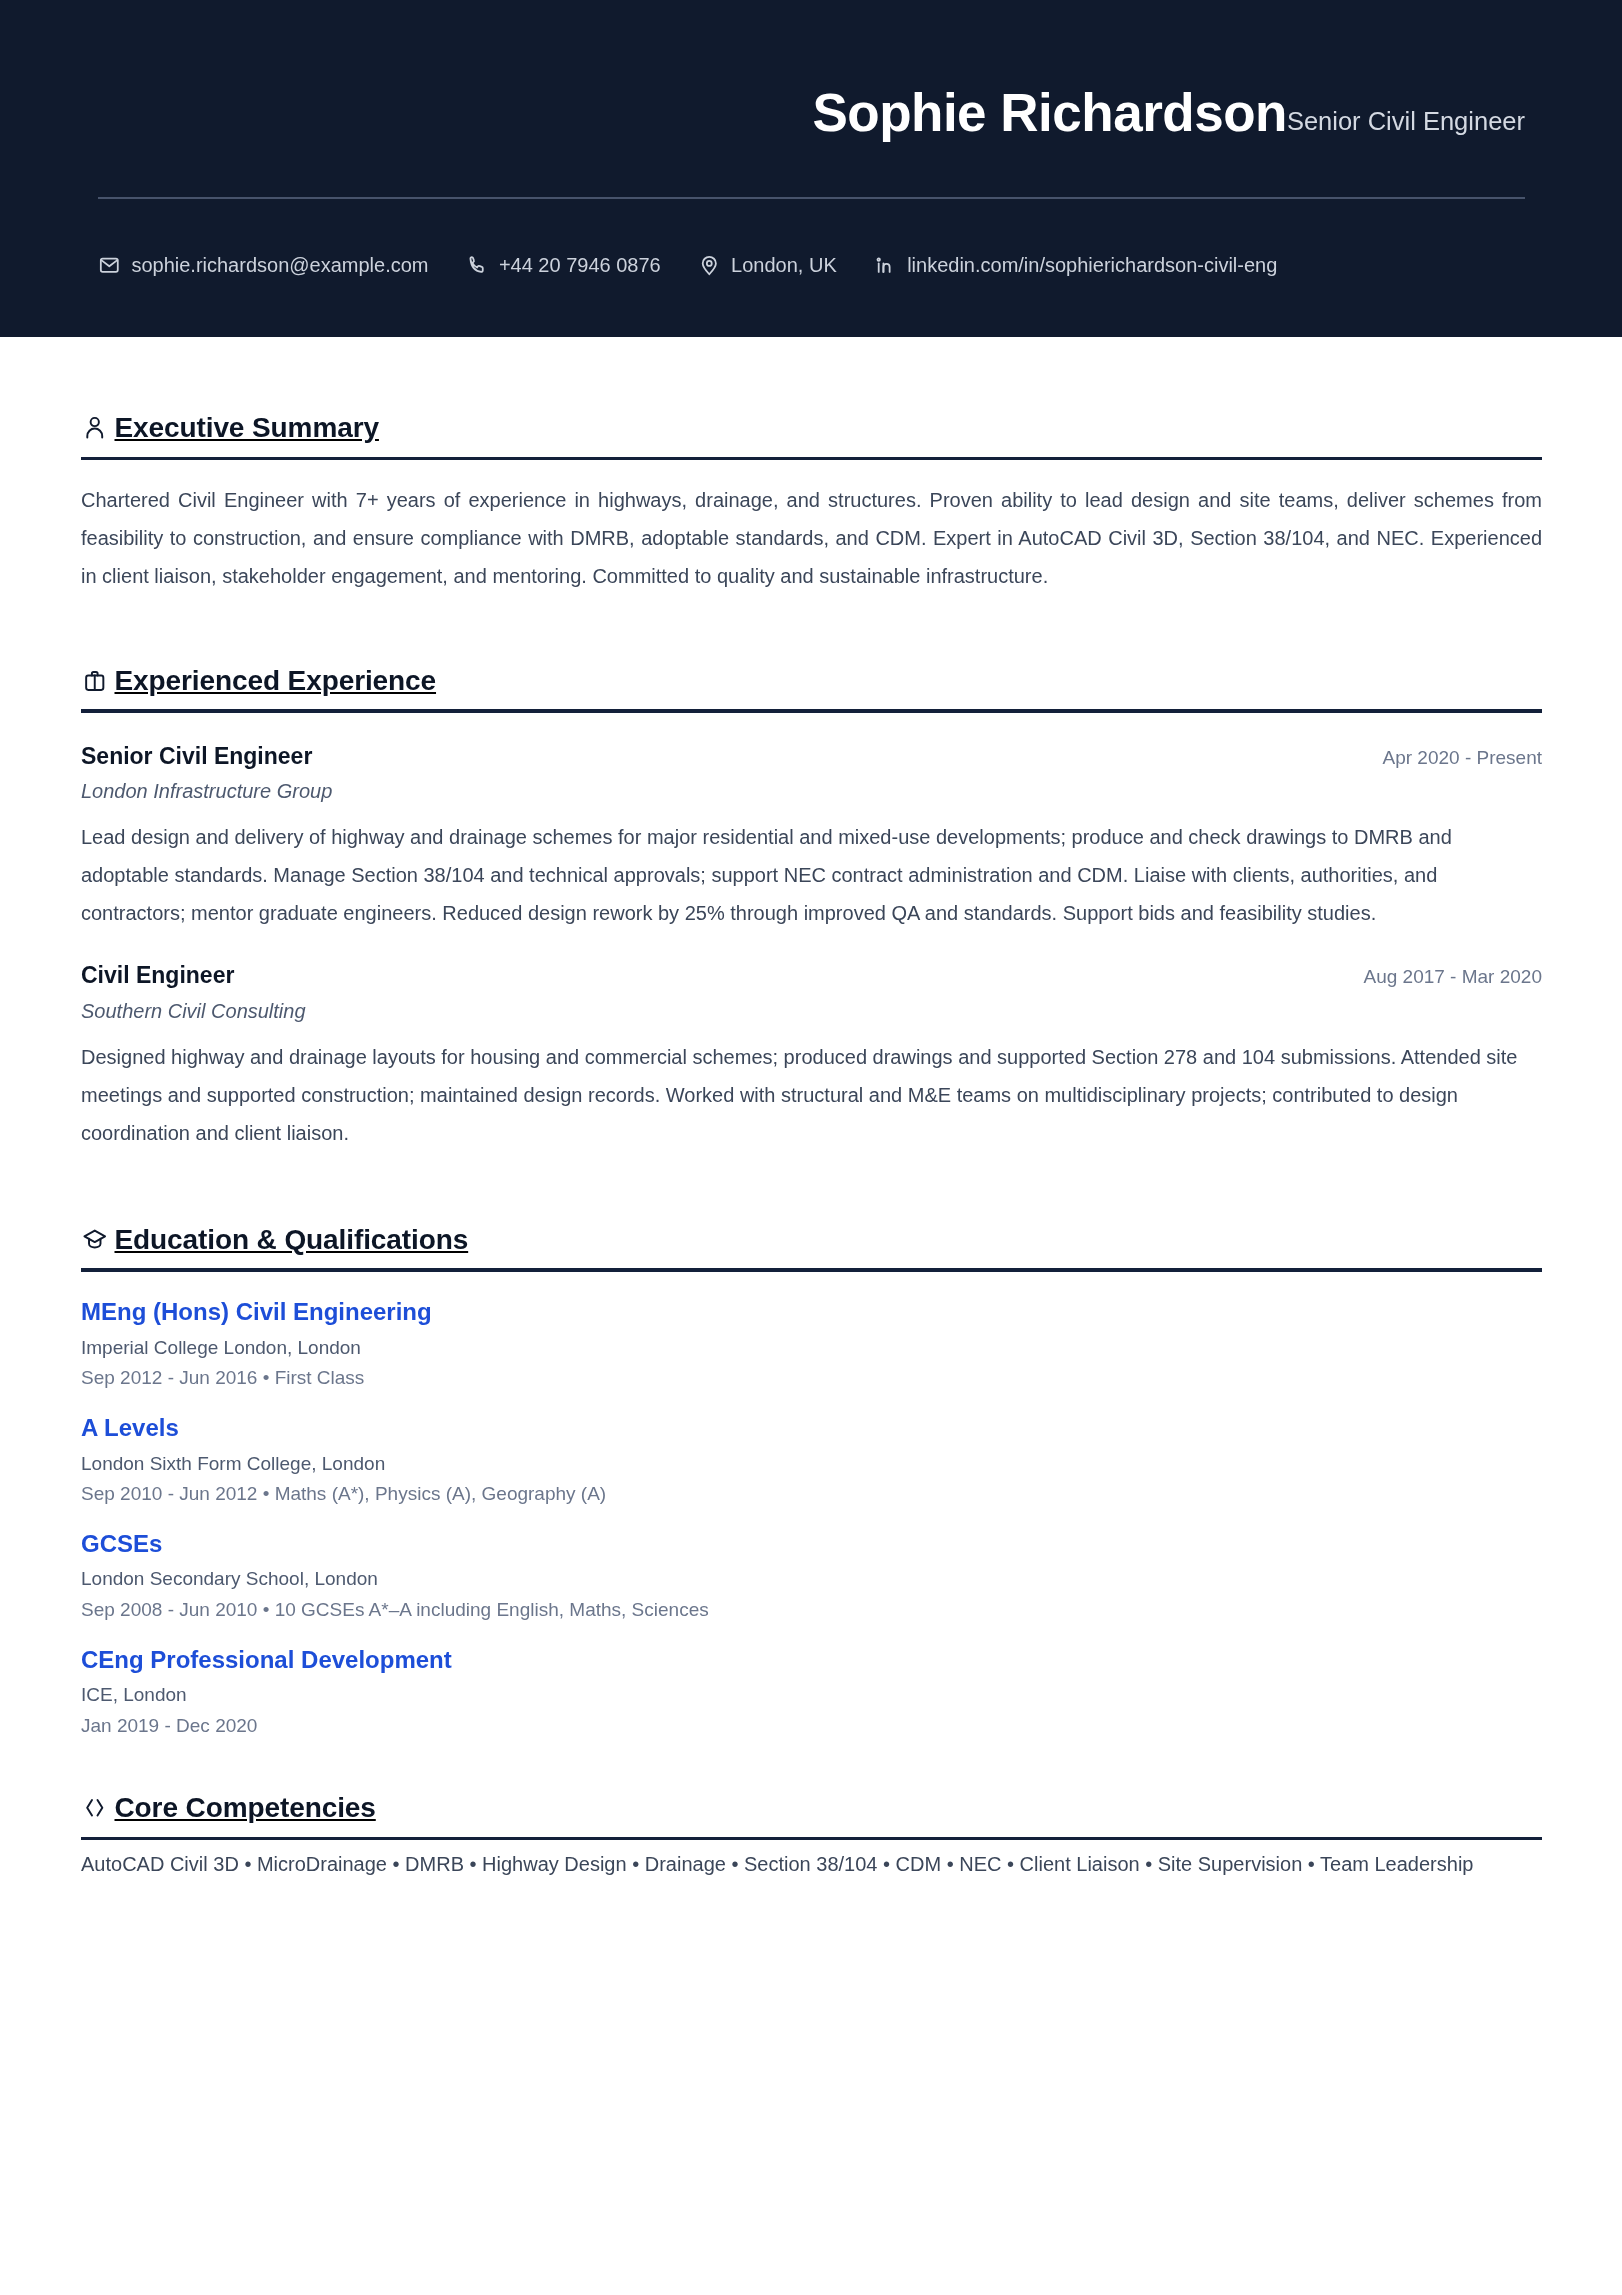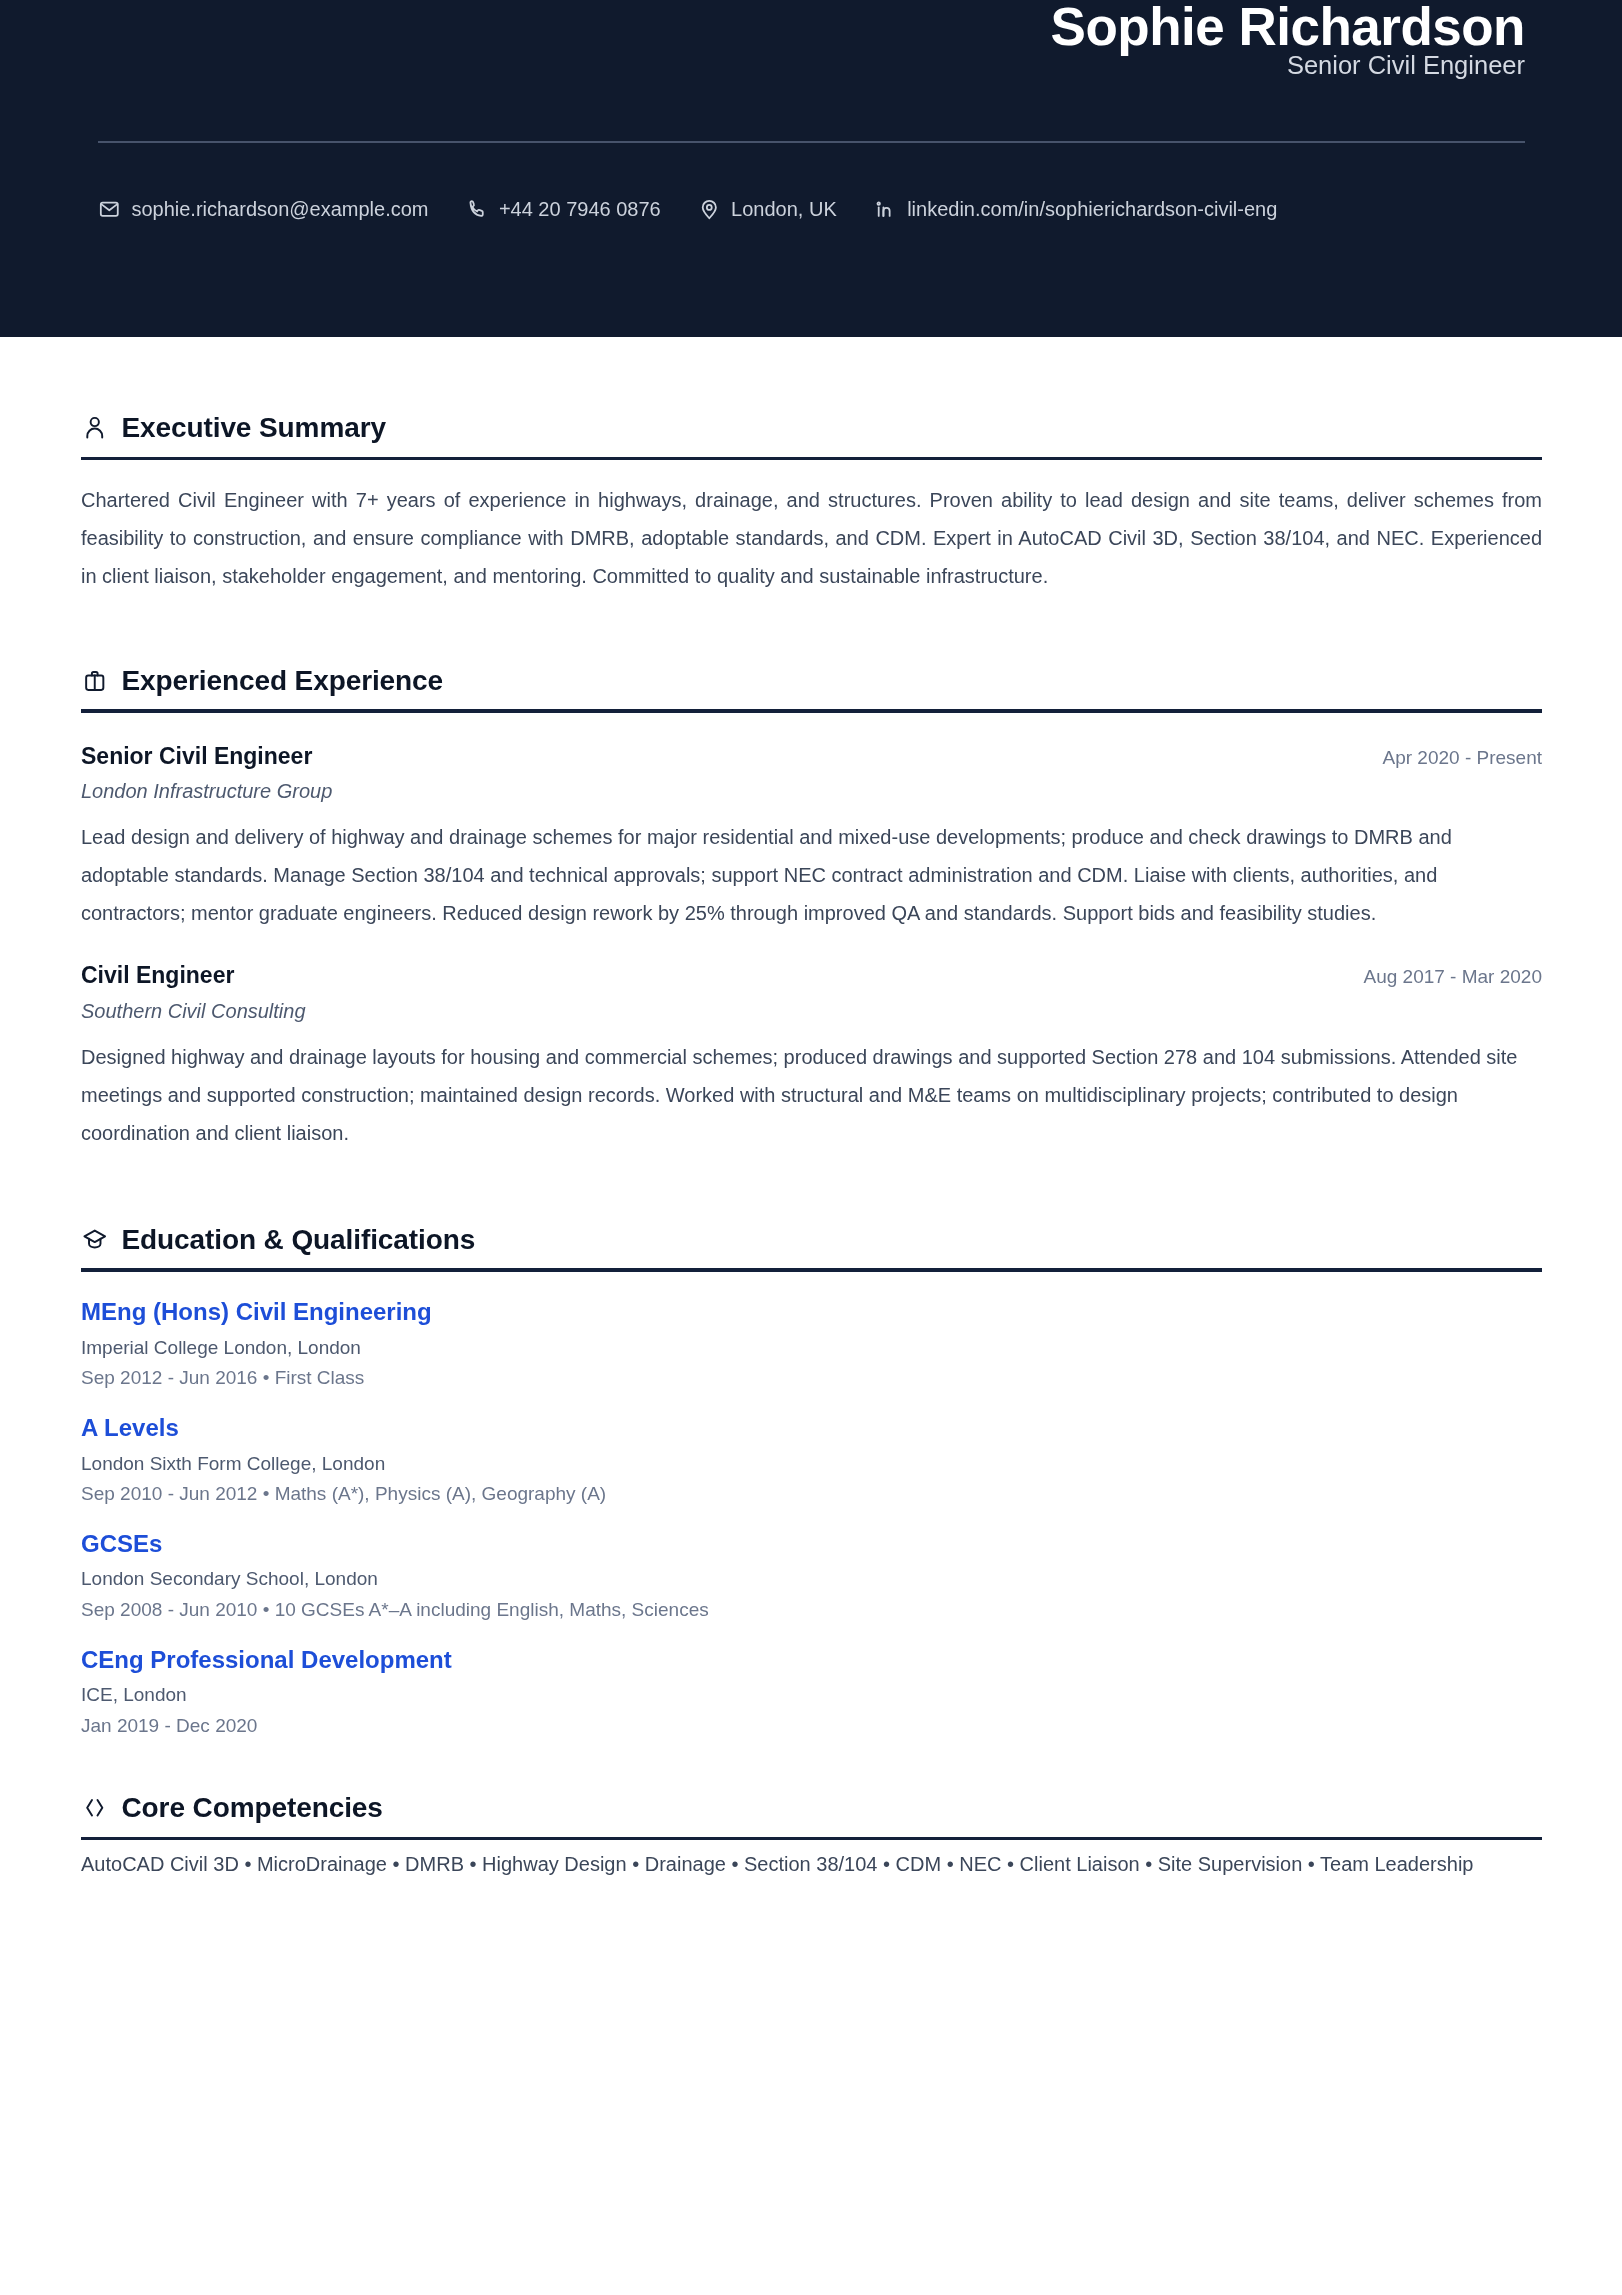--- a/index.html
+++ b/index.html
@@ -20,21 +20,21 @@
     background: #101a2d;
     padding: 0 98px;
     height: 337px;
     box-sizing: border-box;
     position: relative;
   }
   .header-top {
     display: flex;
     align-items: flex-end;
     justify-content: flex-end;
-    flex-direction: column;
+    padding-top: 86px;
   }
   .full-name {
     font-size: 53px;
     font-weight: bold;
     color: #ffffff;
     letter-spacing: -0.5px;
     line-height: 1;
     margin: 0;
   }
   .job-title-header {
@@ -77,21 +77,22 @@
 
   
   .resume-body {
     padding: 0 81px;
   }
 
   .section { }
   .section-head {
     display: flex;
     align-items: center;
-    gap: 13px;
+    gap: 6px;
+    text-decoration: underline;
   }
   .section-icon {
     width: 27.5px;
     height: 27.5px;
     flex: 0 0 auto;
     display: block;
   }
   .section-title {
     font-size: 28px;
     font-weight: bold;

